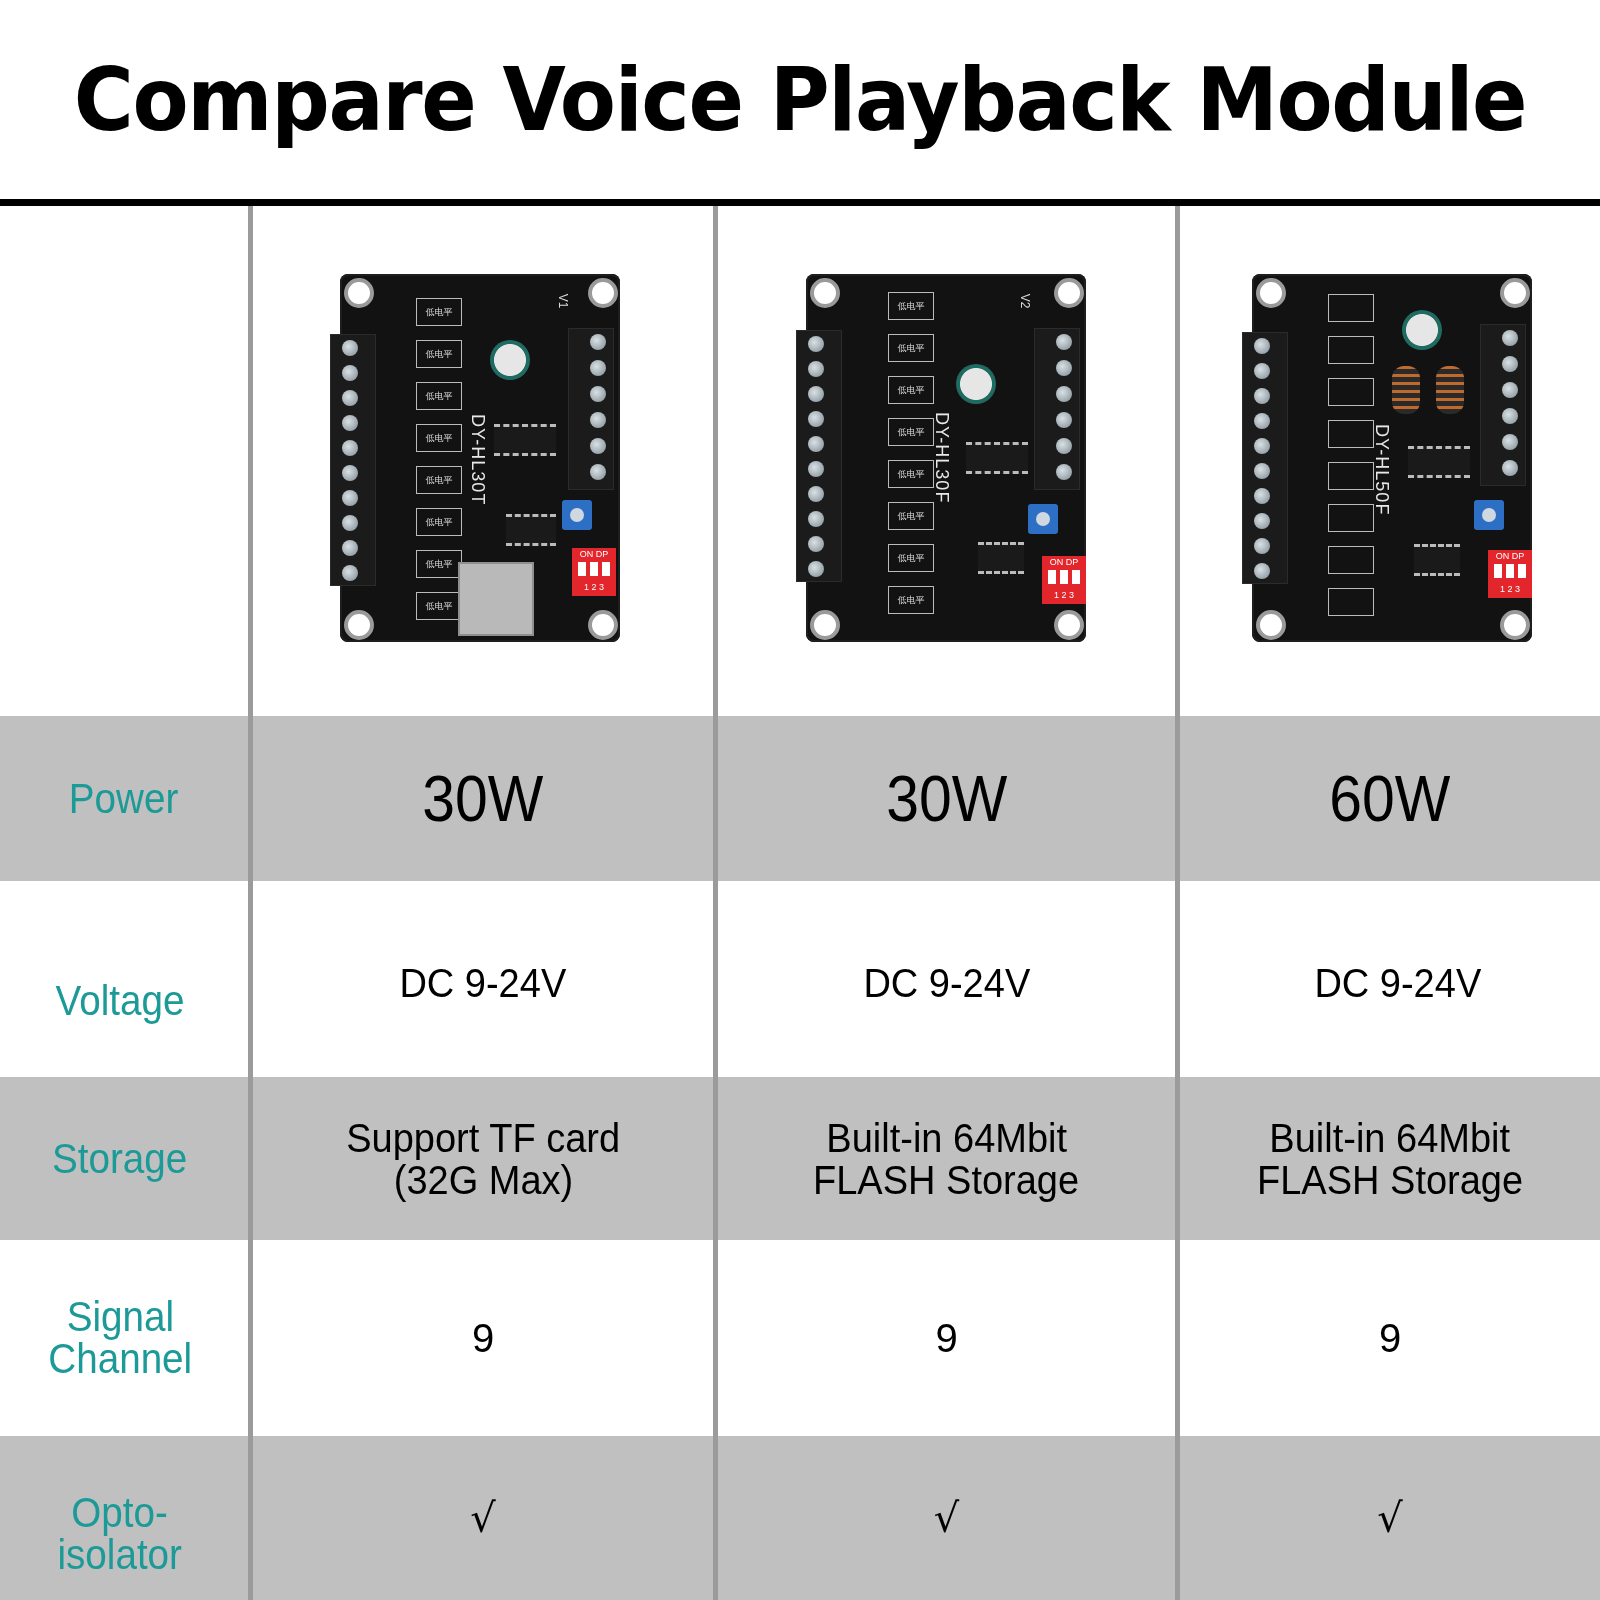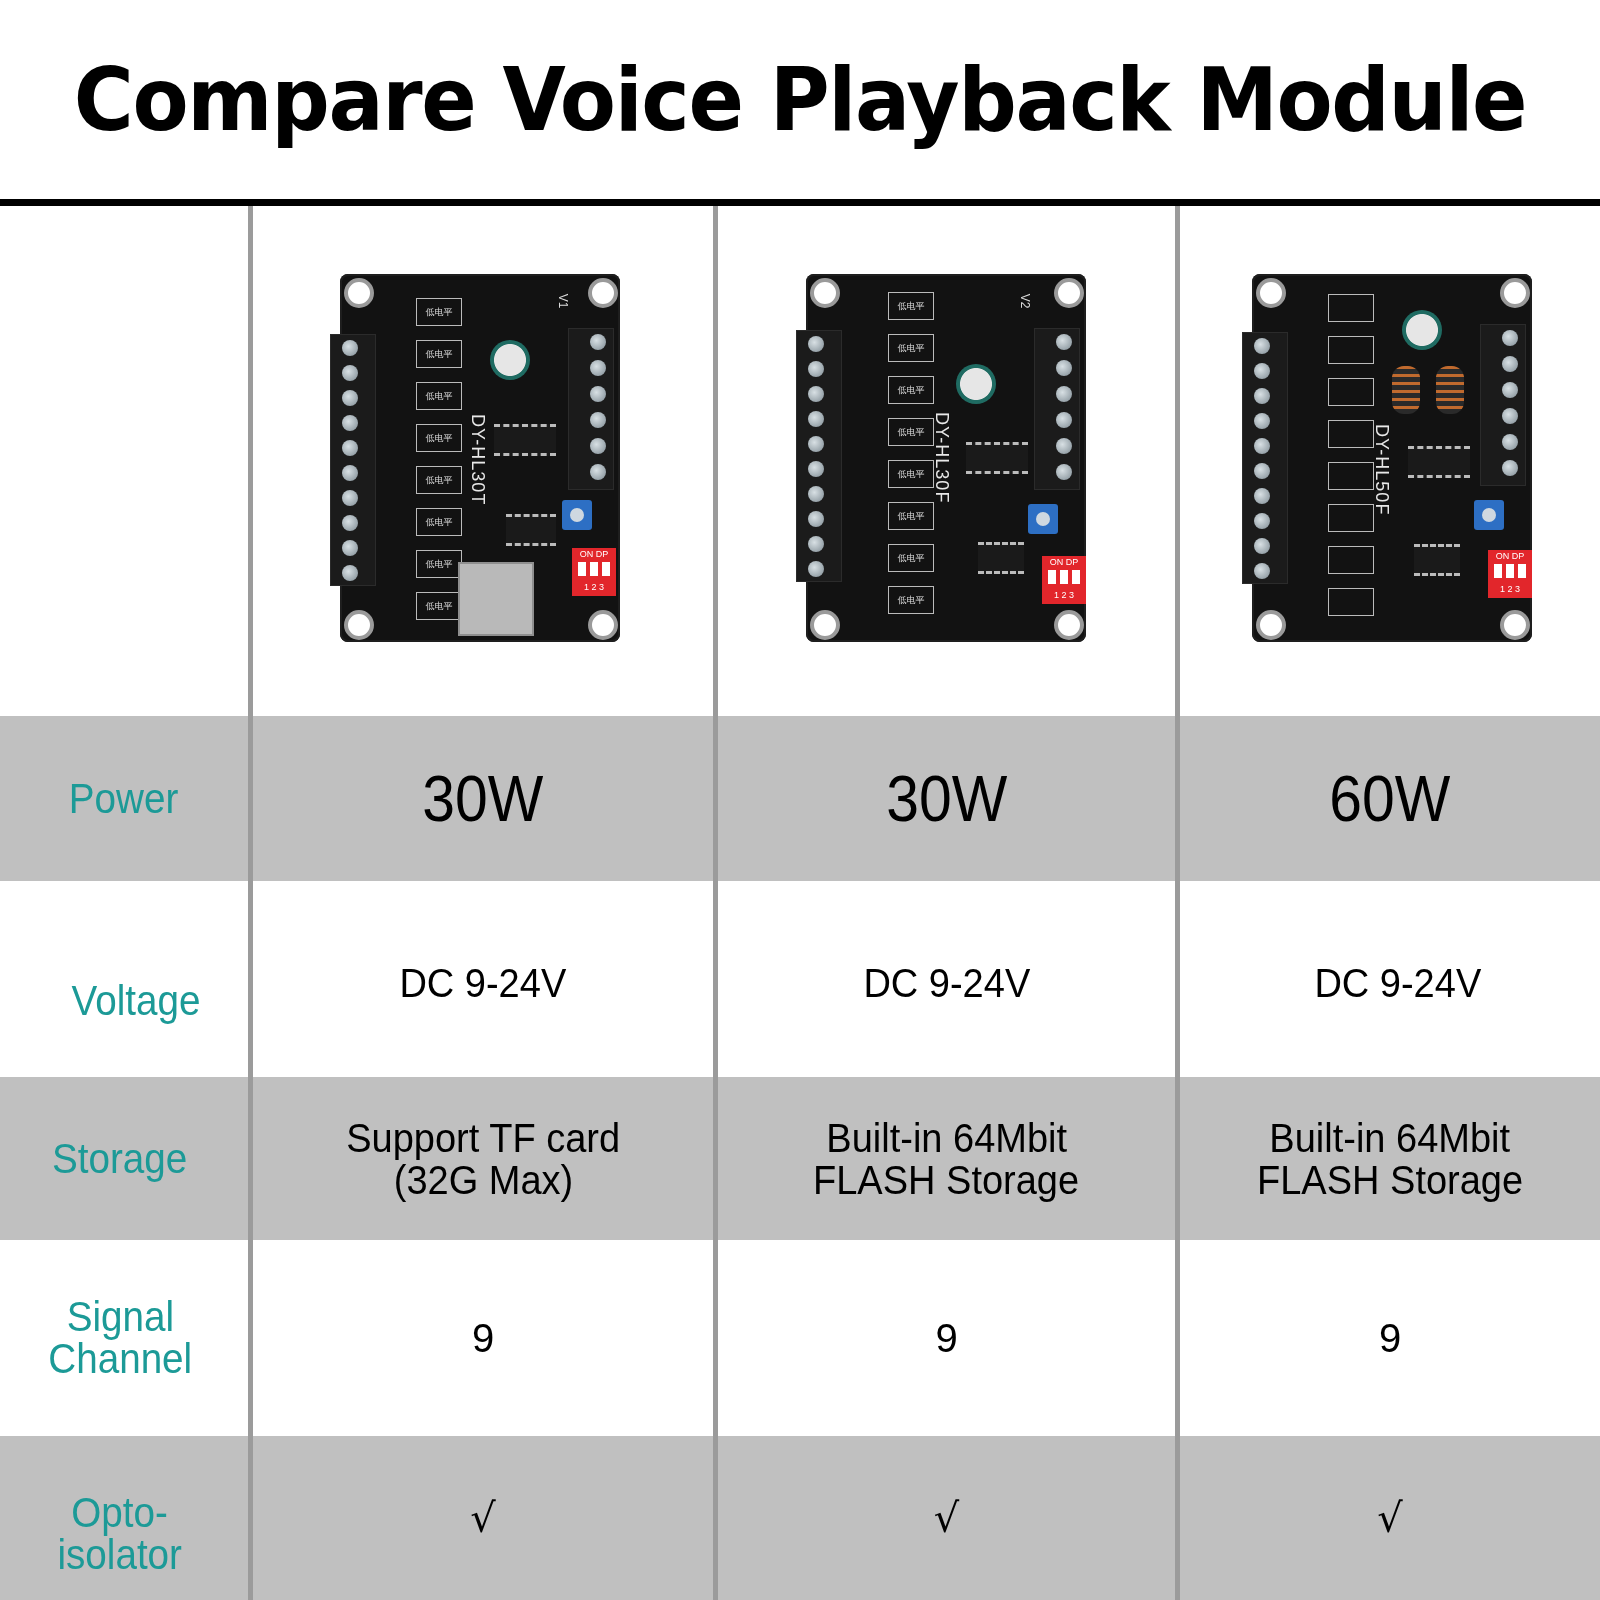--- a/index.html
+++ b/index.html
@@ -231,21 +231,21 @@
   <div class="dip" style="left:236px;top:276px;">
     <div>ON DP</div>
     <span class="sw"></span><span class="sw"></span><span class="sw"></span>
     <div>1 2 3</div>
   </div>
 </div>
 
 <div class="cell" style="left:0;top:716px;width:248px;height:165px;">
   <span class="label">Power</span>
 </div>
-<div class="cell" style="left:16px;top:881px;width:240px;height:240px;">
+<div class="cell" style="left:0;top:881px;width:240px;height:240px;">
   <span class="label">Voltage</span>
 </div>
 <div class="cell" style="left:0;top:1077px;width:240px;height:163px;">
   <span class="label">Storage</span>
 </div>
 <div class="cell" style="left:0;top:1240px;width:240px;height:196px;flex-direction:column;">
   <span class="label">Signal</span>
   <span class="label">Channel</span>
 </div>
 <div class="cell" style="left:0;top:1436px;width:240px;height:196px;flex-direction:column;">

